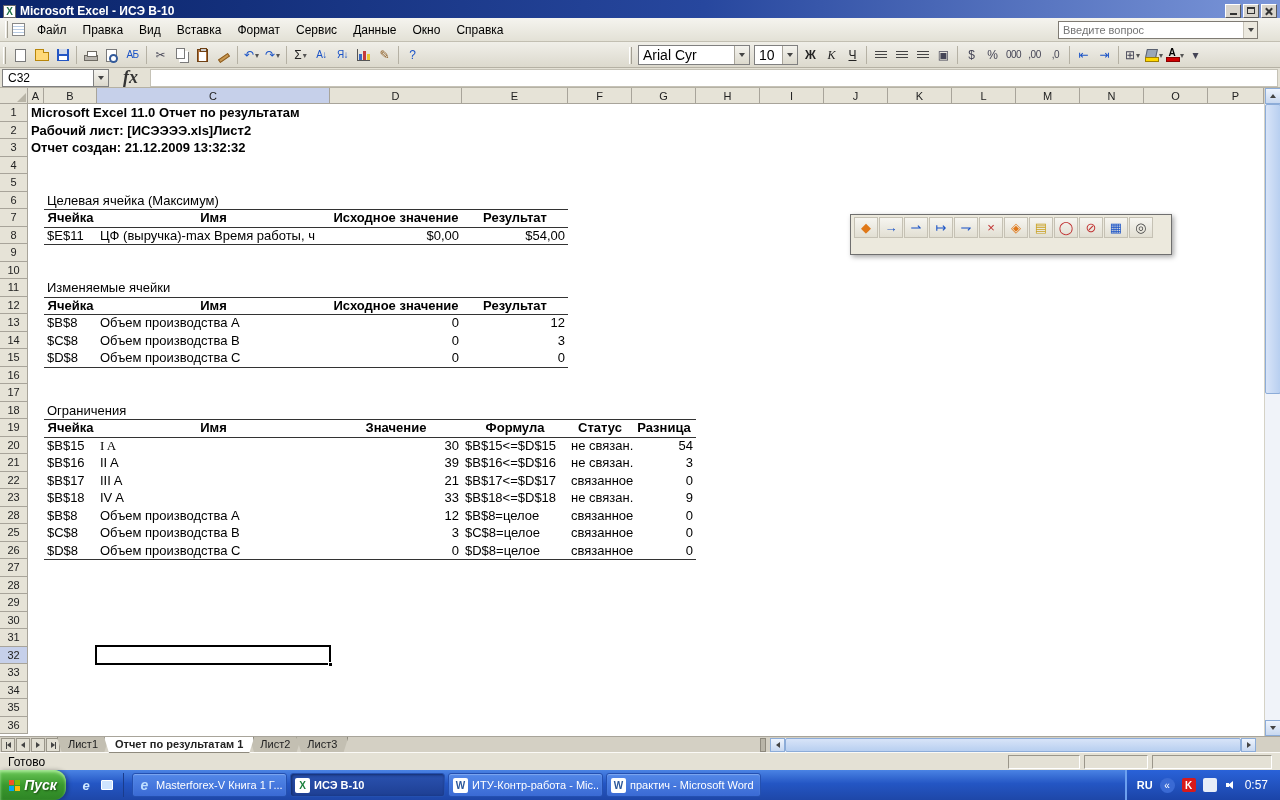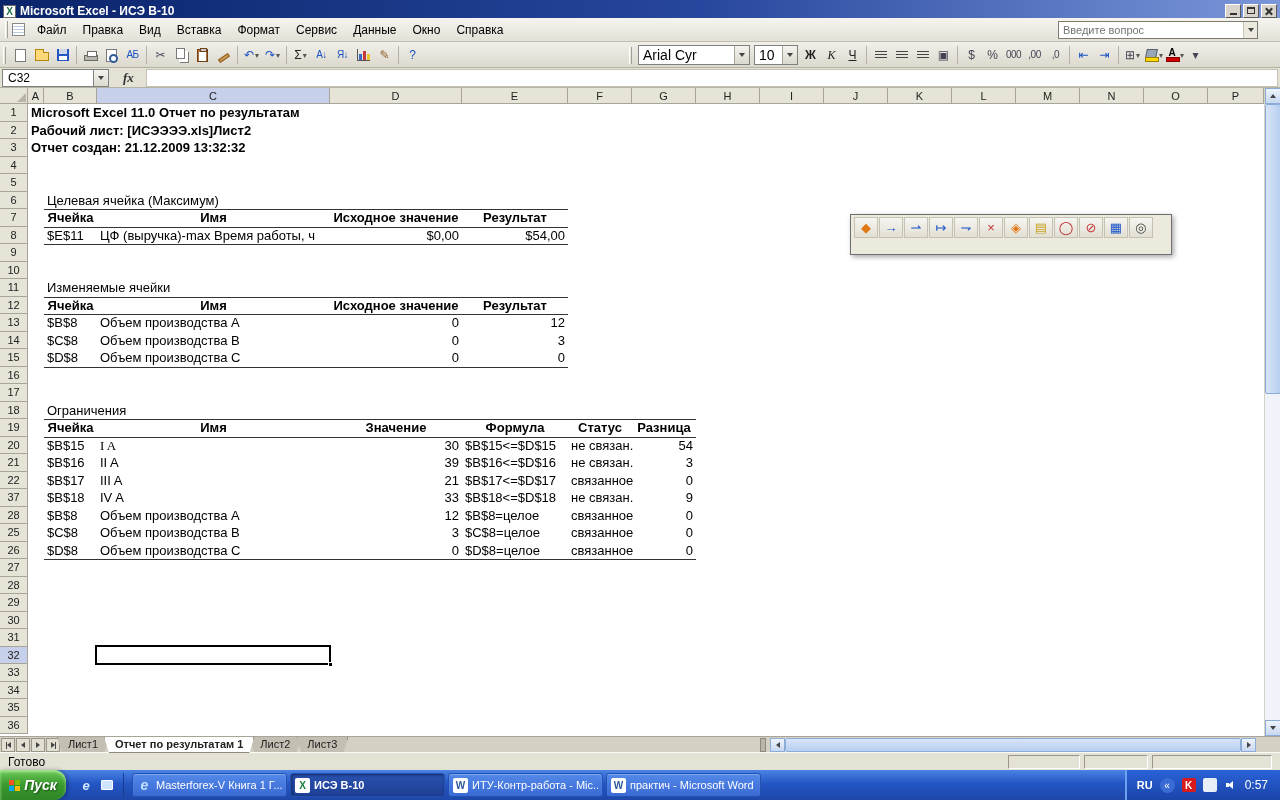--- a/index.html
+++ b/index.html
@@ -75,21 +75,21 @@
 
 .tri-dn{width:0;height:0;border-left:3px solid transparent;border-right:3px solid transparent;border-top:4px solid #444;display:inline-block}
 .tri-up{width:0;height:0;border-left:3px solid transparent;border-right:3px solid transparent;border-bottom:4px solid #444;display:inline-block}
 .tri-lf{width:0;height:0;border-top:3px solid transparent;border-bottom:3px solid transparent;border-right:4px solid #444;display:inline-block}
 .tri-rt{width:0;height:0;border-top:3px solid transparent;border-bottom:3px solid transparent;border-left:4px solid #444;display:inline-block}
 .bar-v{width:1px;height:7px;background:#444;display:inline-block}
 
 #formulabar{position:absolute;top:68px;left:0;width:1280px;height:20px;background:#e4e1d5;border-bottom:1px solid #b5b1a4;display:flex;align-items:center}
 #name-box{width:92px;height:18px;margin-left:2px;background:#fff;border:1px solid #808080;font-size:12px;padding:0 5px;display:flex;align-items:center}
 #name-dd{width:15px;height:18px;background:linear-gradient(#f4f3ee,#dcd9cd);border:1px solid #808080;border-left:none;display:flex;align-items:center;justify-content:center}
-#fx-btn{margin-left:10px;font-family:"Liberation Serif",serif;font-style:italic;font-weight:bold;font-size:13px;color:#333;padding:0 4px}
+#fx-btn{margin-left:10px;font-family:"Liberation Serif",serif;font-style:italic;font-weight:bold;font-size:18px;color:#333;padding:0 4px}
 #formula-input{flex:1;height:18px;background:#fff;border:1px solid #c5c2b6;margin:0 2px 0 8px;font-size:12px;padding:0 4px}
 
 #sheet{position:absolute;top:88px;left:0;width:1264px;height:648px;background:#fff;overflow:hidden}
 #cells,#col-headers,#row-headers{position:absolute;inset:0}
 #corner{position:absolute;left:0;top:0;width:28px;height:16px;background:#e6e3d7;border-right:1px solid #a8a49a;border-bottom:1px solid #a8a49a}
 #corner:after{content:"";position:absolute;right:1px;bottom:1px;border-left:9px solid transparent;border-bottom:9px solid #b8b4a6}
 .colhdr{position:absolute;top:0;height:16px;background:#e6e3d7;border-right:1px solid #a8a49a;border-bottom:1px solid #a8a49a;font-size:11px;display:flex;align-items:center;justify-content:center;color:#222}
 .rowhdr{position:absolute;left:0;width:28px;height:17.5px;background:#e6e3d7;border-right:1px solid #a8a49a;border-bottom:1px solid #a8a49a;font-size:11px;display:flex;align-items:center;justify-content:center;color:#222}
 .selhdr{background:#c6d0ea}
 .cell{position:absolute;font-size:13px;line-height:17.5px;white-space:nowrap;color:#000}
@@ -477,21 +477,21 @@
         <div class="rowhdr" style="top: 226px;">13</div>
         <div class="rowhdr" style="top: 243.5px;">14</div>
         <div class="rowhdr" style="top: 261px;">15</div>
         <div class="rowhdr" style="top: 278.5px;">16</div>
         <div class="rowhdr" style="top: 296px;">17</div>
         <div class="rowhdr" style="top: 313.5px;">18</div>
         <div class="rowhdr" style="top: 331px;">19</div>
         <div class="rowhdr" style="top: 348.5px;">20</div>
         <div class="rowhdr" style="top: 366px;">21</div>
         <div class="rowhdr" style="top: 383.5px;">22</div>
-        <div class="rowhdr" style="top: 401px;">37</div>
+        <div class="rowhdr" style="top: 401px;">23</div>
         <div class="rowhdr" style="top: 418.5px;">28</div>
         <div class="rowhdr" style="top: 436px;">25</div>
         <div class="rowhdr" style="top: 453.5px;">26</div>
         <div class="rowhdr" style="top: 471px;">27</div>
         <div class="rowhdr" style="top: 488.5px;">28</div>
         <div class="rowhdr" style="top: 506px;">29</div>
         <div class="rowhdr" style="top: 523.5px;">30</div>
         <div class="rowhdr" style="top: 541px;">31</div>
         <div class="rowhdr selhdr" style="top: 558.5px;">32</div>
         <div class="rowhdr" style="top: 576px;">33</div>

